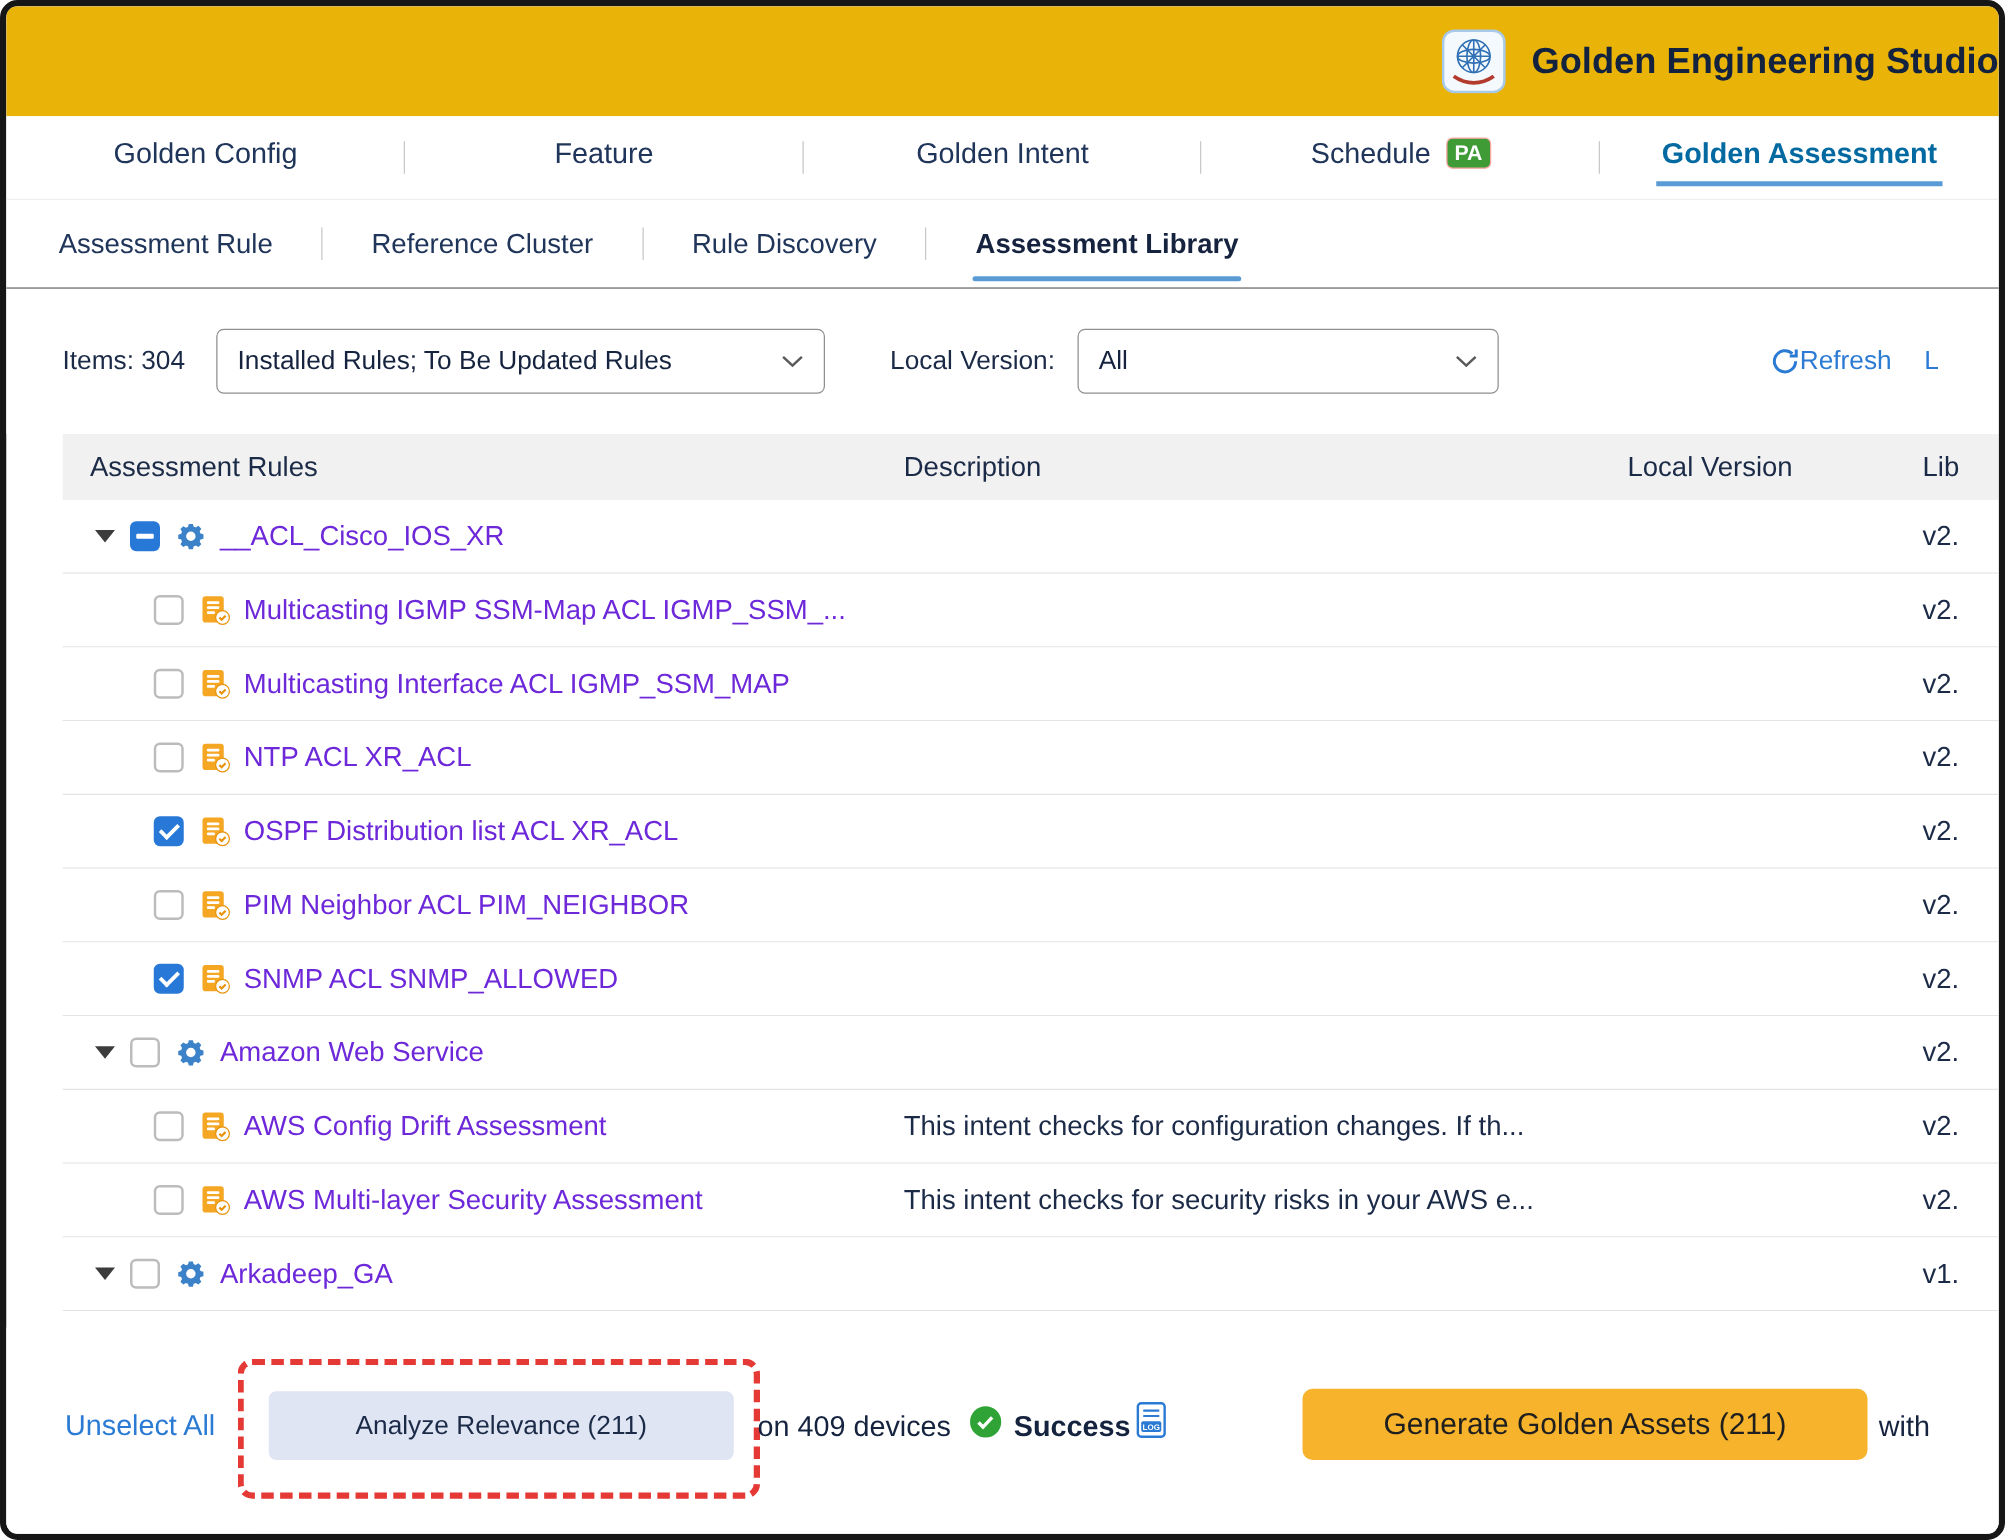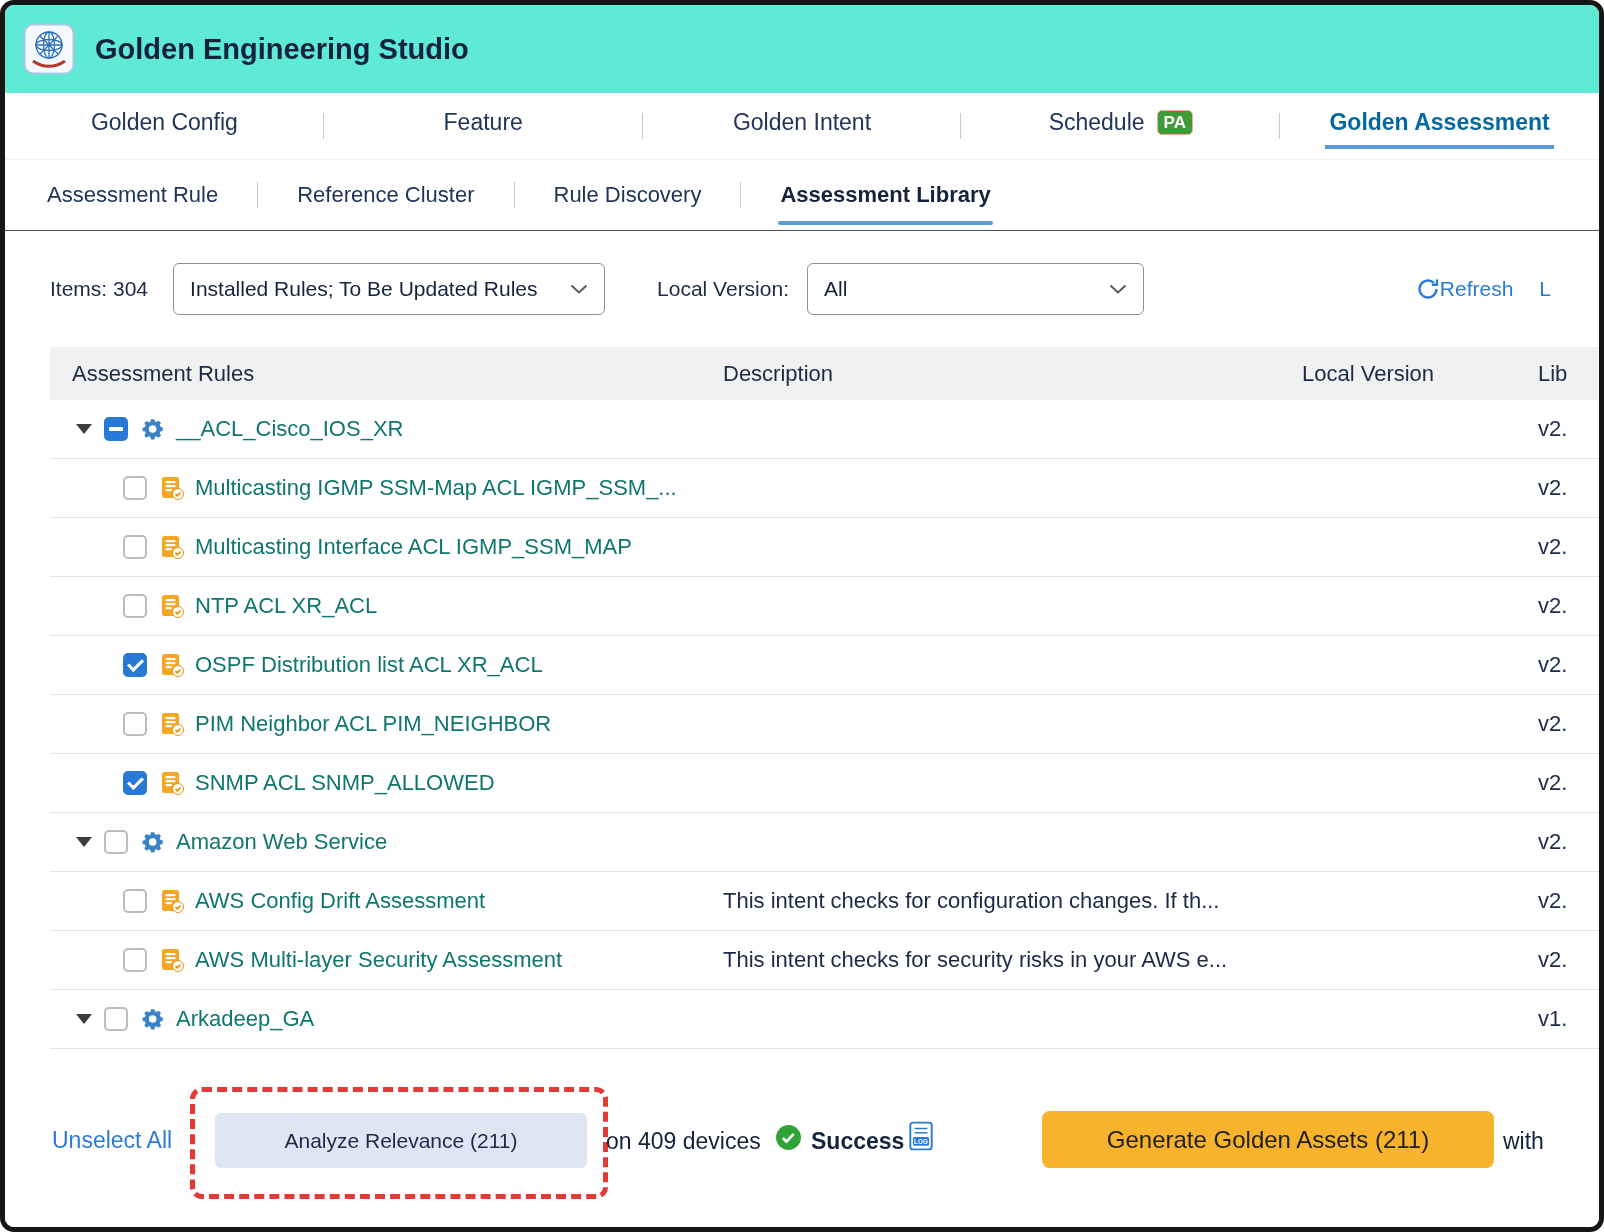--- a/index.html
+++ b/index.html
@@ -3,21 +3,21 @@
 <meta charset="utf-8">
 <style>
   html,body{margin:0;padding:0;background:#fff;}
   body{width:1604px;height:1232px;font-family:"Liberation Sans","DejaVu Sans",sans-serif;}
   .frame{width:1604px;height:1232px;box-sizing:border-box;border:5px solid #161616;border-radius:14px;
          overflow:hidden;background:#fff;position:relative;color:#1b2a47;}
   [data-interactable="true"]{cursor:pointer;}
   .sprites{position:absolute;width:0;height:0;overflow:hidden;}
 
   
-  .app-header{height:88px;background:#5eead4;display:flex;align-items:center;padding-left:18px;gap:20px;}
+  .app-header{height:88px;background:#eab308;display:flex;align-items:center;padding-left:34px;gap:20px;justify-content:flex-end;}
   .logo{width:52px;height:52px;flex:none;}
   .app-title{font-size:29px;font-weight:700;color:#13223f;}
 
   
   .pnav{height:66px;display:flex;align-items:stretch;background:#fff;border-bottom:1px solid #efefef;}
   .ptab{flex:1;display:flex;align-items:center;justify-content:center;font-size:23px;color:#20355a;position:relative;}
   .ptab:not(:last-child)::after{content:"";position:absolute;right:0;top:20px;height:26px;width:1px;background:#c8c8c8;}
   .ptab .lbl{padding:6px 4px 9px;border-bottom:4px solid transparent;display:flex;align-items:center;gap:12px;}
   .ptab.active{font-weight:700;color:#0369a1;}
   .ptab.active .lbl{border-bottom-color:#5b9bd5;}
@@ -29,21 +29,21 @@
   .stab{font-size:22px;color:#20355a;margin-right:37px;position:relative;padding:4px 2px;}
   .sdiv{width:1px;height:26px;background:#c8c8c8;margin-right:37px;}
   .stab.active{font-weight:700;color:#15233f;}
   .stab.active::after{content:"";position:absolute;left:0;right:0;bottom:-13px;height:4px;background:#5b9bd5;border-radius:2px;}
 
   
   .toolbar{height:116px;display:flex;align-items:center;padding:0 48px 0 45px;background:#fff;font-size:21px;}
   .items-count{margin-right:25px;white-space:nowrap;}
   .dd{height:52px;border:1.5px solid #8f8f8f;border-radius:6px;display:flex;align-items:center;
       justify-content:space-between;padding:0 16px;color:#15233f;background:#fff;box-sizing:border-box;flex:none;}
-  .dd1{width:432px;}
+  .dd1{width:487px;}
   .dd2{width:337px;}
   .lv-label{margin-left:52px;margin-right:18px;white-space:nowrap;}
   .refresh{margin-left:auto;display:flex;align-items:center;color:#2b7bd4;white-space:nowrap;}
   .clipped-link{margin-left:26px;color:#2b7bd4;}
   .chev{width:18px;height:10px;flex:none;}
 
   
   .table-wrap{margin-left:45px;height:715px;overflow:hidden;}
   .tbl{width:1640px;}
   .thead,.trow{display:grid;grid-template-columns:660px 580px 235px 165px;align-items:center;font-size:22px;}
@@ -57,21 +57,21 @@
   .child .c-rules{padding-left:73px;}
   .tri{width:0;height:0;border-left:8px solid transparent;border-right:8px solid transparent;
        border-top:10px solid #3c3c3c;margin-right:12px;flex:none;}
   .checkbox{width:24px;height:24px;border:2px solid #bcbcbc;border-radius:5px;background:#fff;flex:none;
             display:inline-flex;align-items:center;justify-content:center;box-sizing:border-box;}
   .checkbox.checked,.checkbox.indeterminate{background:#2878d8;border-color:#2878d8;}
   .checkbox.checked::after{content:"";width:6px;height:12px;border-right:3px solid #fff;border-bottom:3px solid #fff;
             transform:rotate(45deg);margin-top:-4px;}
   .checkbox.indeterminate::after{content:"";width:14px;height:3.5px;background:#fff;border-radius:1px;}
   .row-icon{width:26px;height:26px;margin-left:12px;flex:none;}
-  .c-rules .label{margin-left:10px;color:#0f766e;}
+  .c-rules .label{margin-left:10px;color:#6d28d9;}
   .c-desc{padding-left:13px;color:#1b2a47;overflow:hidden;white-space:nowrap;}
   .c-ver{padding-left:12px;}
   .c-lib{padding-left:13px;white-space:nowrap;}
 
   
   .footer{position:relative;height:167px;background:#fff;font-size:23px;color:#15233f;}
   .unselect{position:absolute;left:47px;top:65px;color:#2b7bd4;}
   .red-box{position:absolute;left:185px;top:25px;width:418px;height:112px;border:5px dashed #e53935;
            border-radius:12px;box-sizing:border-box;}
   .analyze-btn{position:absolute;left:210px;top:51px;width:372px;height:55px;background:#dfe5f3;border:none;

